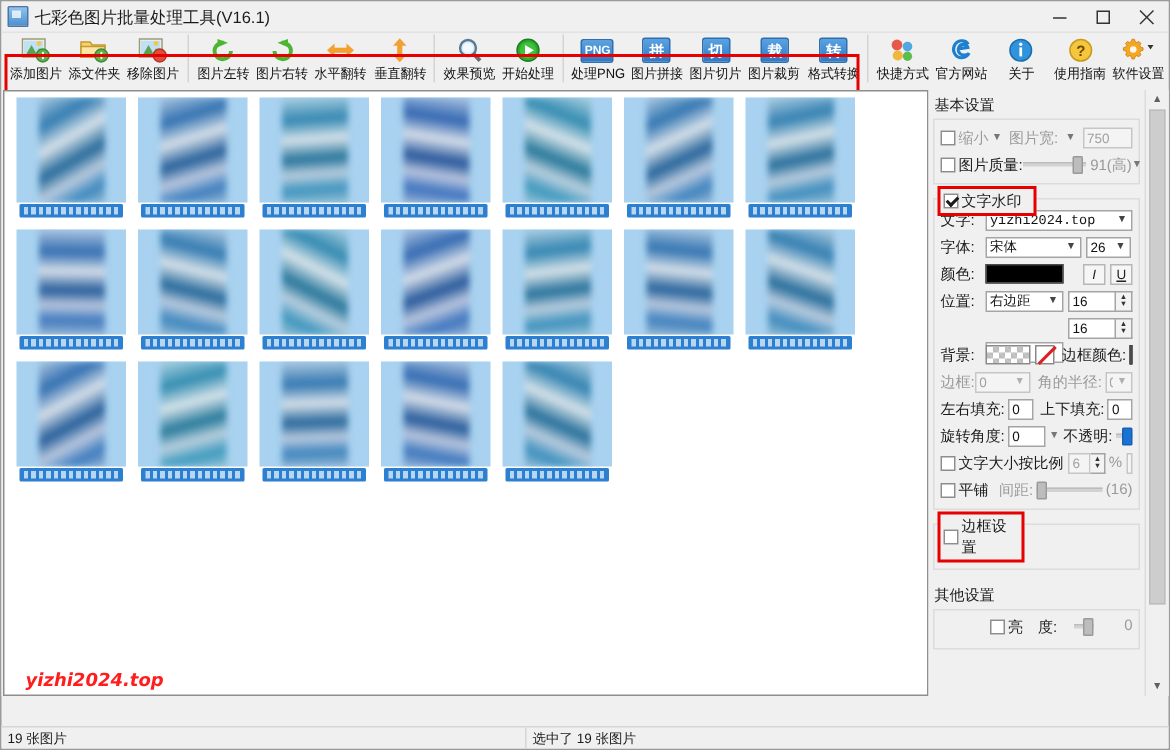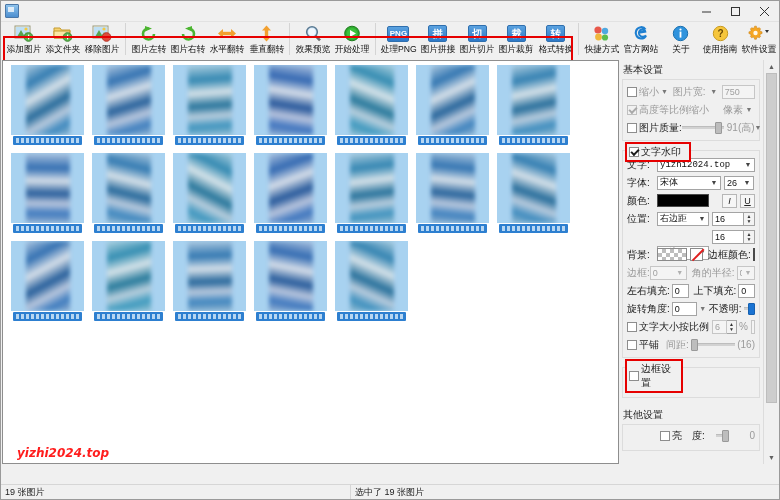--- a/index.html
+++ b/index.html
@@ -120,20 +120,21 @@
   .st-cell{border-right:1px solid #d6d6d6;height:14px;display:flex;align-items:center;padding-left:4px;
            box-sizing:border-box;}
 </style>
 </head>
 <body>
 
 <div class="app">
 
   <div class="titlebar">
     <div class="tb-icon"></div>
+    <div class="tb-title">七彩色图片批量处理工具(V16.1)</div>
     <div class="tb-spacer"></div>
     <div class="winbtns">
       <div class="winbtn">
         <svg width="11" height="11" viewBox="0 0 11 11">
             <line x1="1" y1="6" x2="10" y2="6" stroke="#333" stroke-width="1"></line>
           </svg>
       </div>
       <div class="winbtn">
         <svg width="11" height="11" viewBox="0 0 11 11">
             <rect x="1.5" y="1.5" width="8" height="8" fill="none" stroke="#333" stroke-width="1"></rect>
@@ -474,26 +475,20 @@
 
         <div class="gtop">基本设置</div>
         <div class="grp" style="padding-top:4px;">
           <div class="row">
             <span class="cb"></span>
             <span class="lab dim" style="width:24px;">缩小</span>
             <span class="plain-arr">▼</span>
             <span class="lab dim" style="margin-left:3px;width:42px;">图片宽:</span>
             <span class="plain-arr">▼</span>
             <span class="inp dis" style="width:38px;margin-left:3px;">750</span>
-          </div>
-          <div class="row">
-            <span class="cb on dis"></span>
-            <span class="lab dim" style="flex:1;">高度等比例缩小</span>
-            <span class="lab dim">像素</span>
-            <span class="plain-arr">▼</span>
           </div>
           <div class="row" style="margin-bottom:1px;">
             <span class="cb"></span>
             <span class="lab" style="width:44px;">图片质量:</span>
             <span class="slider" style="width:42px;flex:0 0 42px;">
               <span class="track"></span>
               <span class="knob" style="left:33px;"></span>
             </span>
             <span class="lab dim" style="margin-left:3px;">91(高)</span>
             <span class="plain-arr">▼</span>

